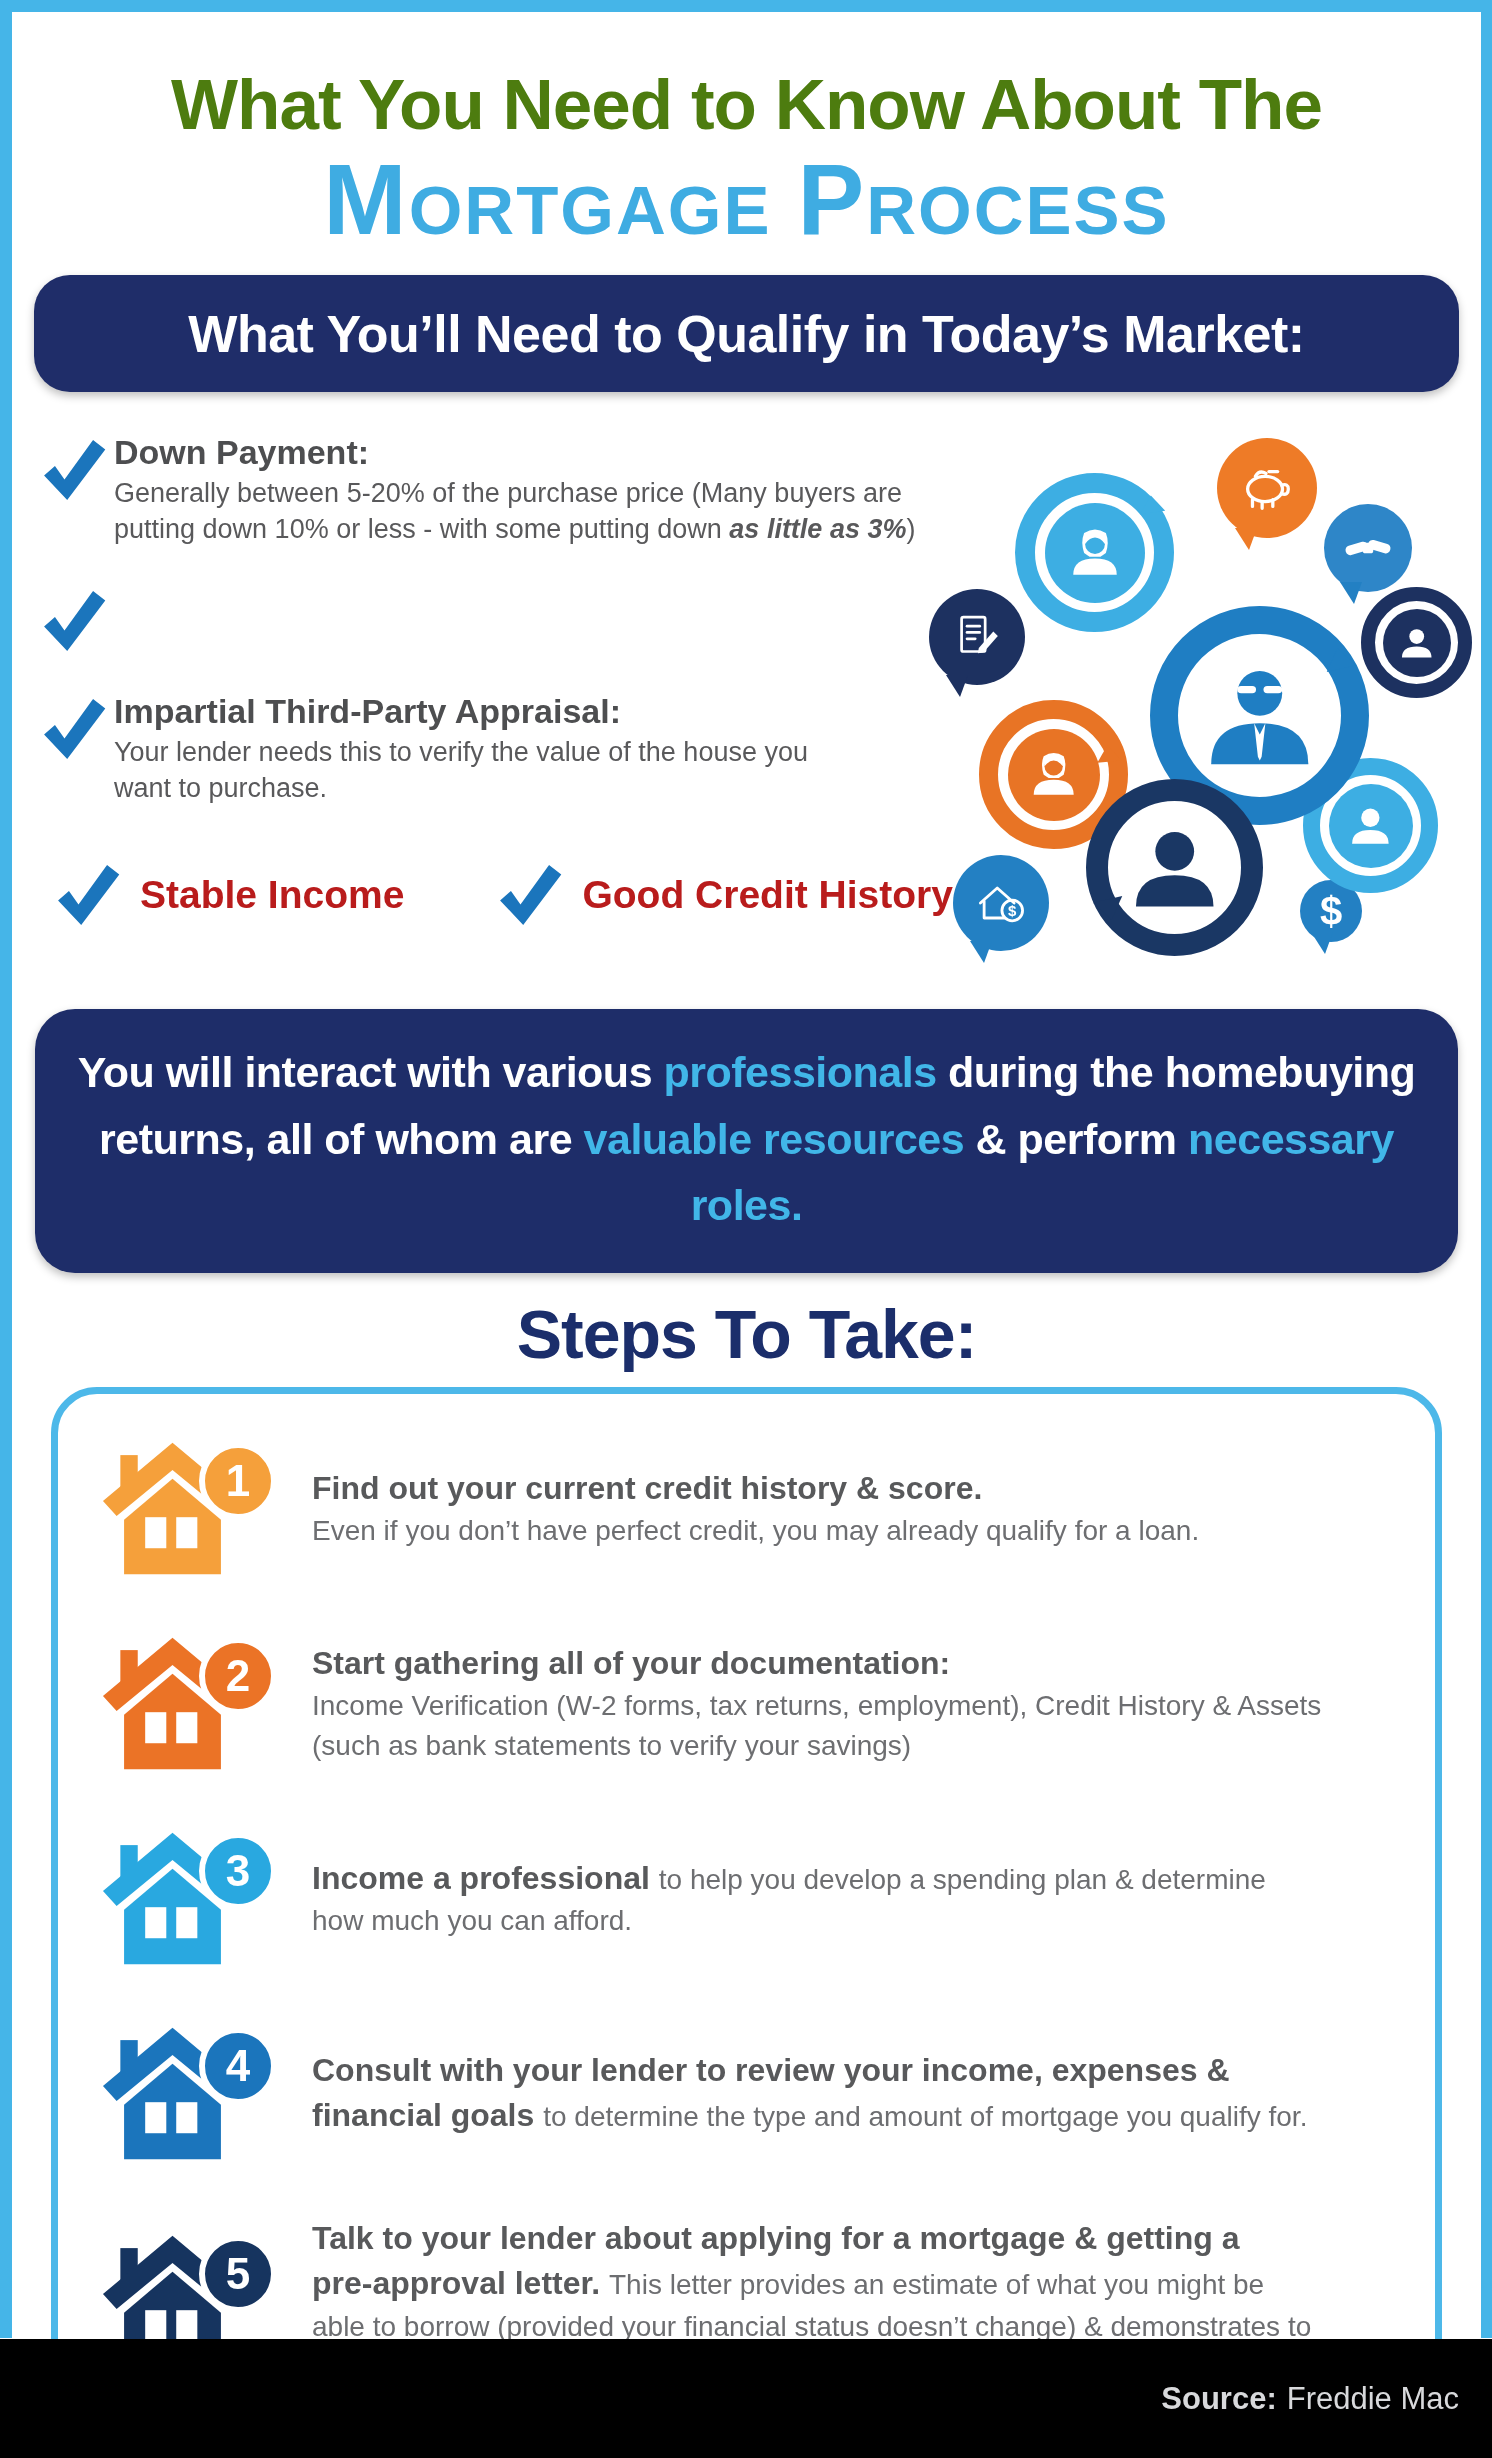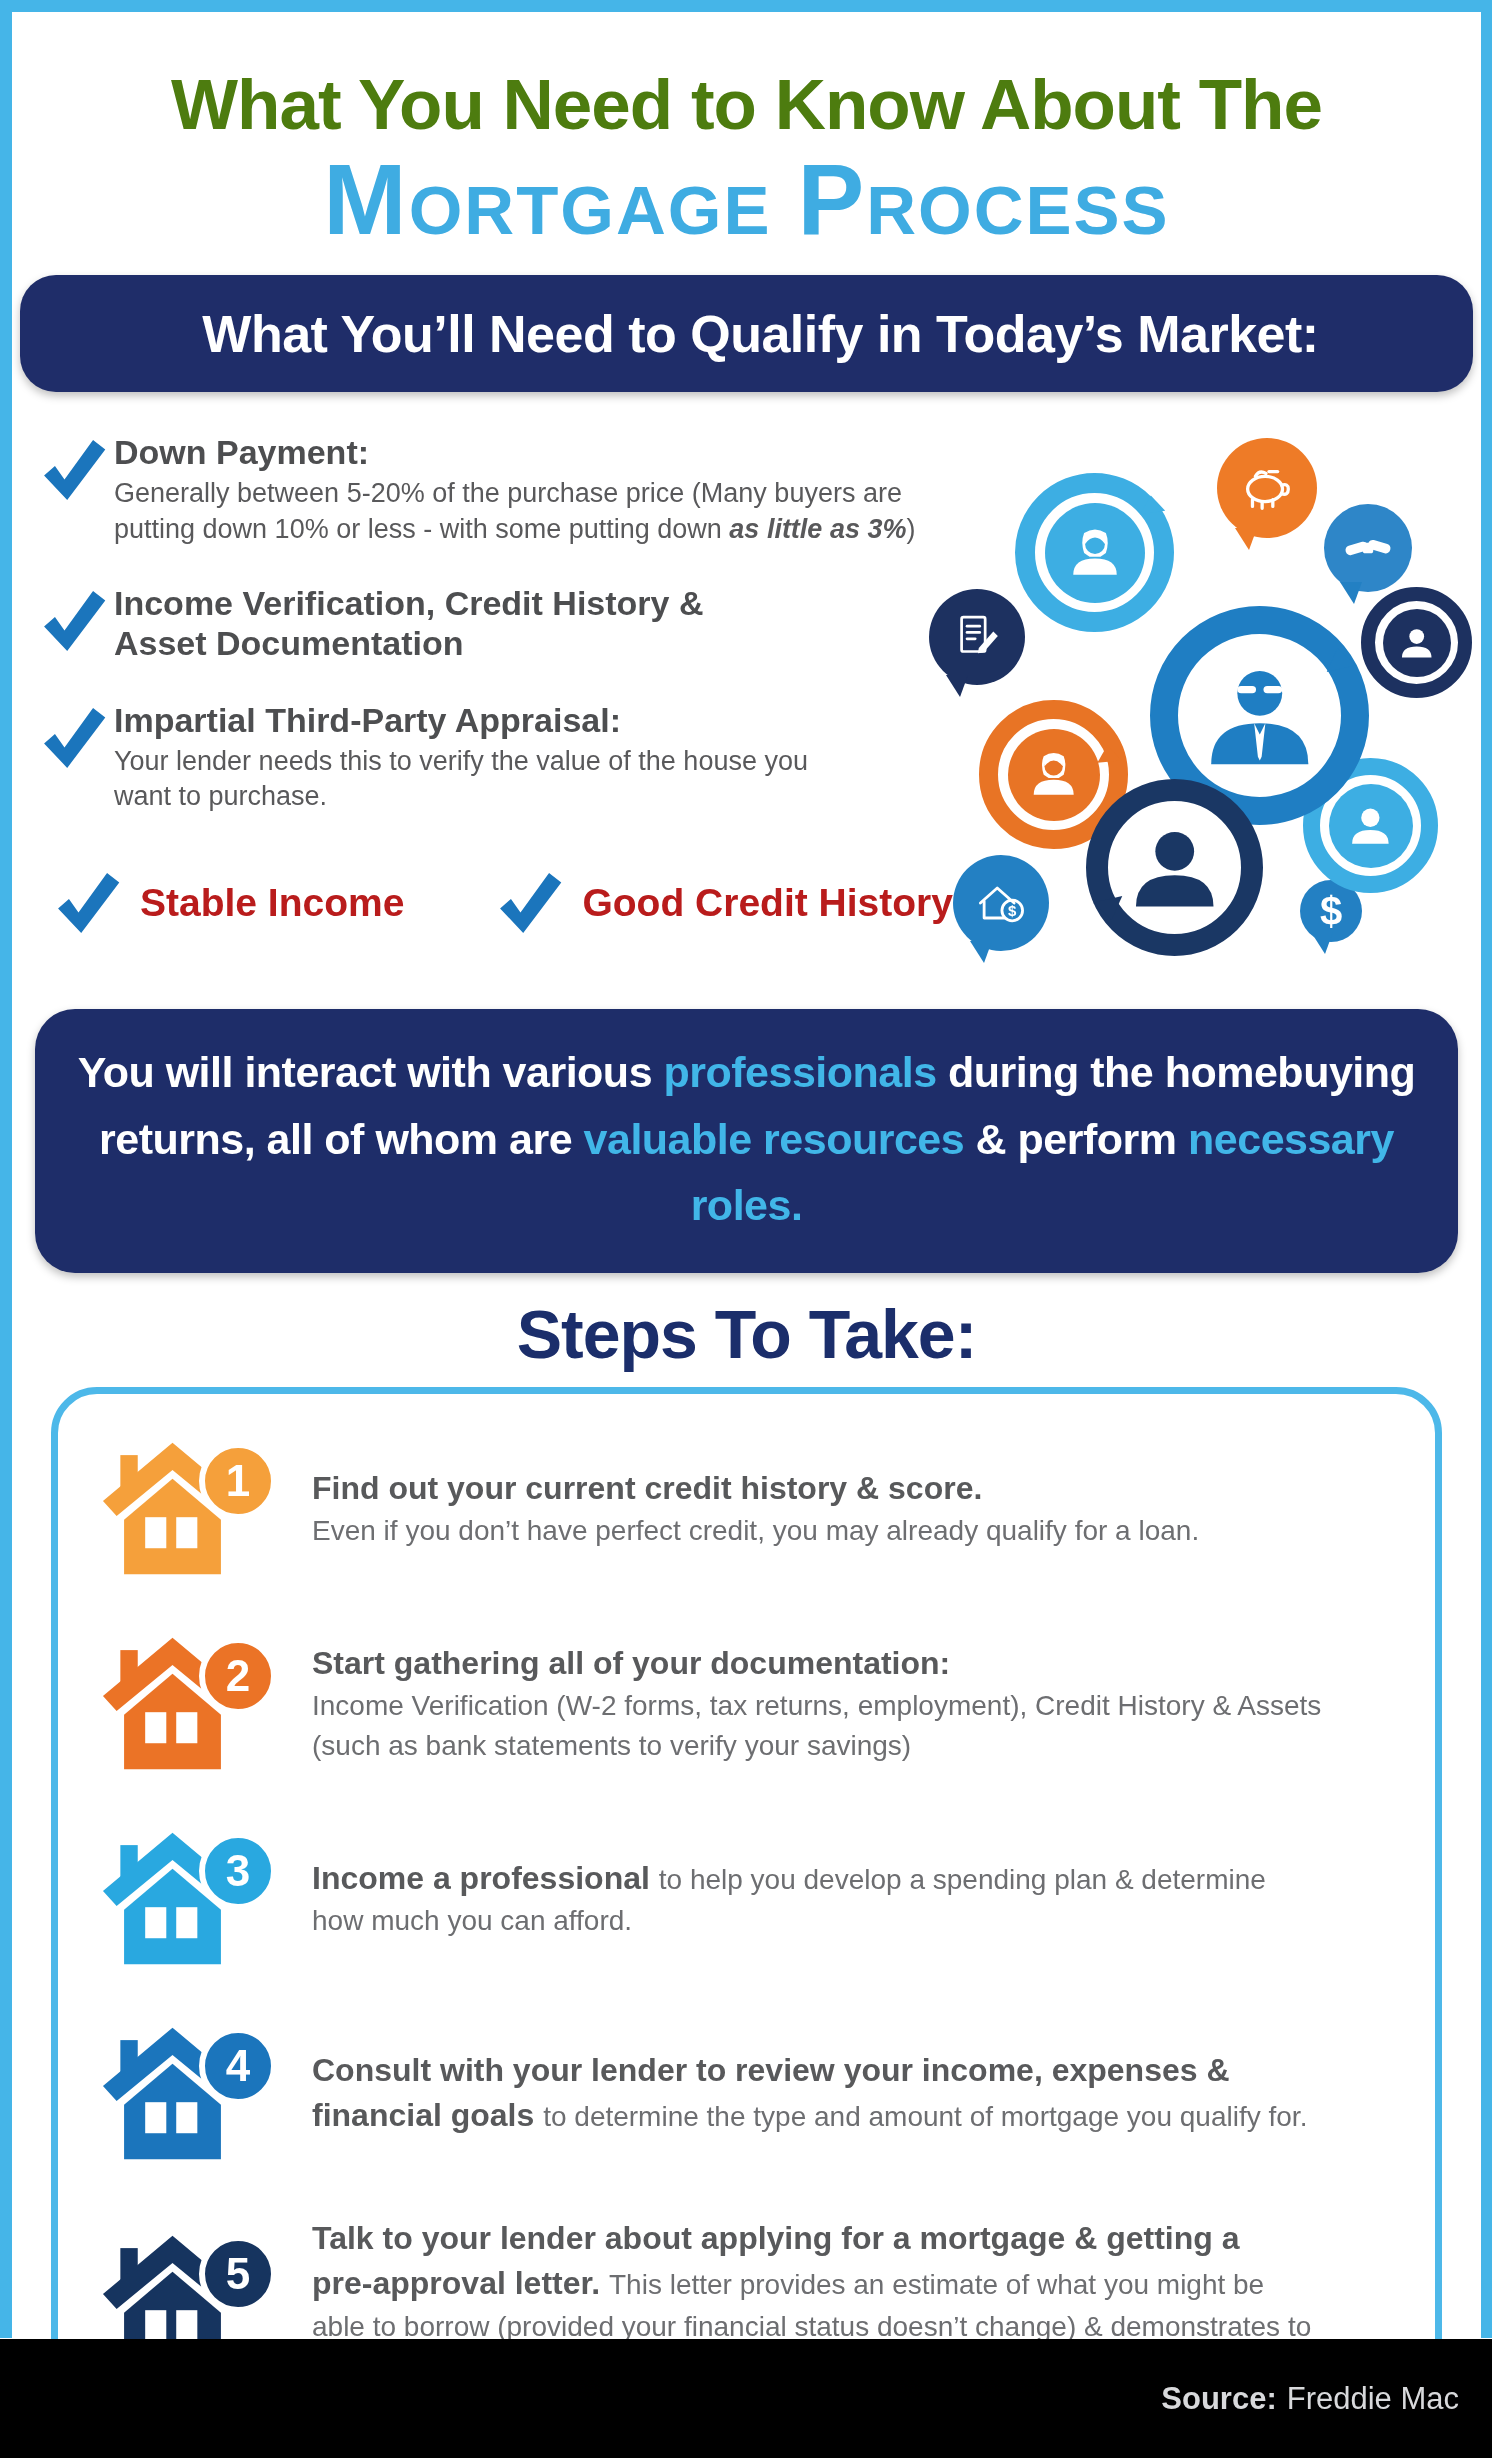--- a/index.html
+++ b/index.html
@@ -15,21 +15,21 @@
   
   .header{padding-top:64px;text-align:center;}
   .title1{margin:0;font-size:71px;font-weight:700;color:#4d7c0f;letter-spacing:-1px;}
   .title2{margin:4px 0 0 0;color:#3FACE2;font-weight:700;letter-spacing:2px;line-height:1;}
   .title2 .cap{font-size:100px;}
   .title2 .rest{font-size:69px;}
   .title2 .wordgap{display:inline-block;width:26px;}
 
   .qualify-pill{
     width:1425px;height:117px;margin:26px auto 0 auto;background:#1F2D69;border-radius:36px;
-    display:flex;align-items:center;justify-content:center;box-shadow:0 4px 8px rgba(0,0,0,.25);padding-left:28px;
+    display:flex;align-items:center;justify-content:center;box-shadow:0 4px 8px rgba(0,0,0,.25);
   }
   .qualify-pill span{color:#ffffff;font-size:52px;font-weight:700;letter-spacing:-0.5px;}
 
   
   .qualify{position:relative;margin:40px 0 0 40px;height:557px;}
   .checklist{list-style:none;margin:0;padding:0;width:955px;}
   .checklist li{display:flex;align-items:flex-start;margin-bottom:36px;}
   .check-icon{flex:0 0 74px;margin-top:4px;}
   .check-icon svg{width:68px;height:68px;display:block;}
   .chk-fill{fill:#1B75BC;}
@@ -134,23 +134,20 @@
           <h3 class="item-title">Down Payment:</h3>
           <p class="item-desc"><span>Generally between 5-20% of the purchase price </span><span class="i">(Many buyers are</span><br><span class="i">putting down 10% or less - with some putting down </span><span class="bi">as little as 3%</span><span class="i">)</span></p>
         </div>
       </li>
       <li>
         <span class="check-icon">
           <svg viewBox="0 0 100 100">
               <polygon class="chk-fill" points="6,58 22,44 36,64 78,6 96,20 40,94 "></polygon>
             </svg>
         </span>
-        <div>
-          <h3 class="item-title"><span>Income Verification, Credit History &amp;</span><br><span>Asset Documentation</span></h3>
-        </div>
       </li>
       <li>
         <span class="check-icon">
           <svg viewBox="0 0 100 100">
               <polygon class="chk-fill" points="6,58 22,44 36,64 78,6 96,20 40,94 "></polygon>
             </svg>
         </span>
         <div>
           <h3 class="item-title">Impartial Third-Party Appraisal:</h3>
           <p class="item-desc"><span>Your lender needs this to verify the value of the house you</span><br><span>want to purchase.</span></p>

